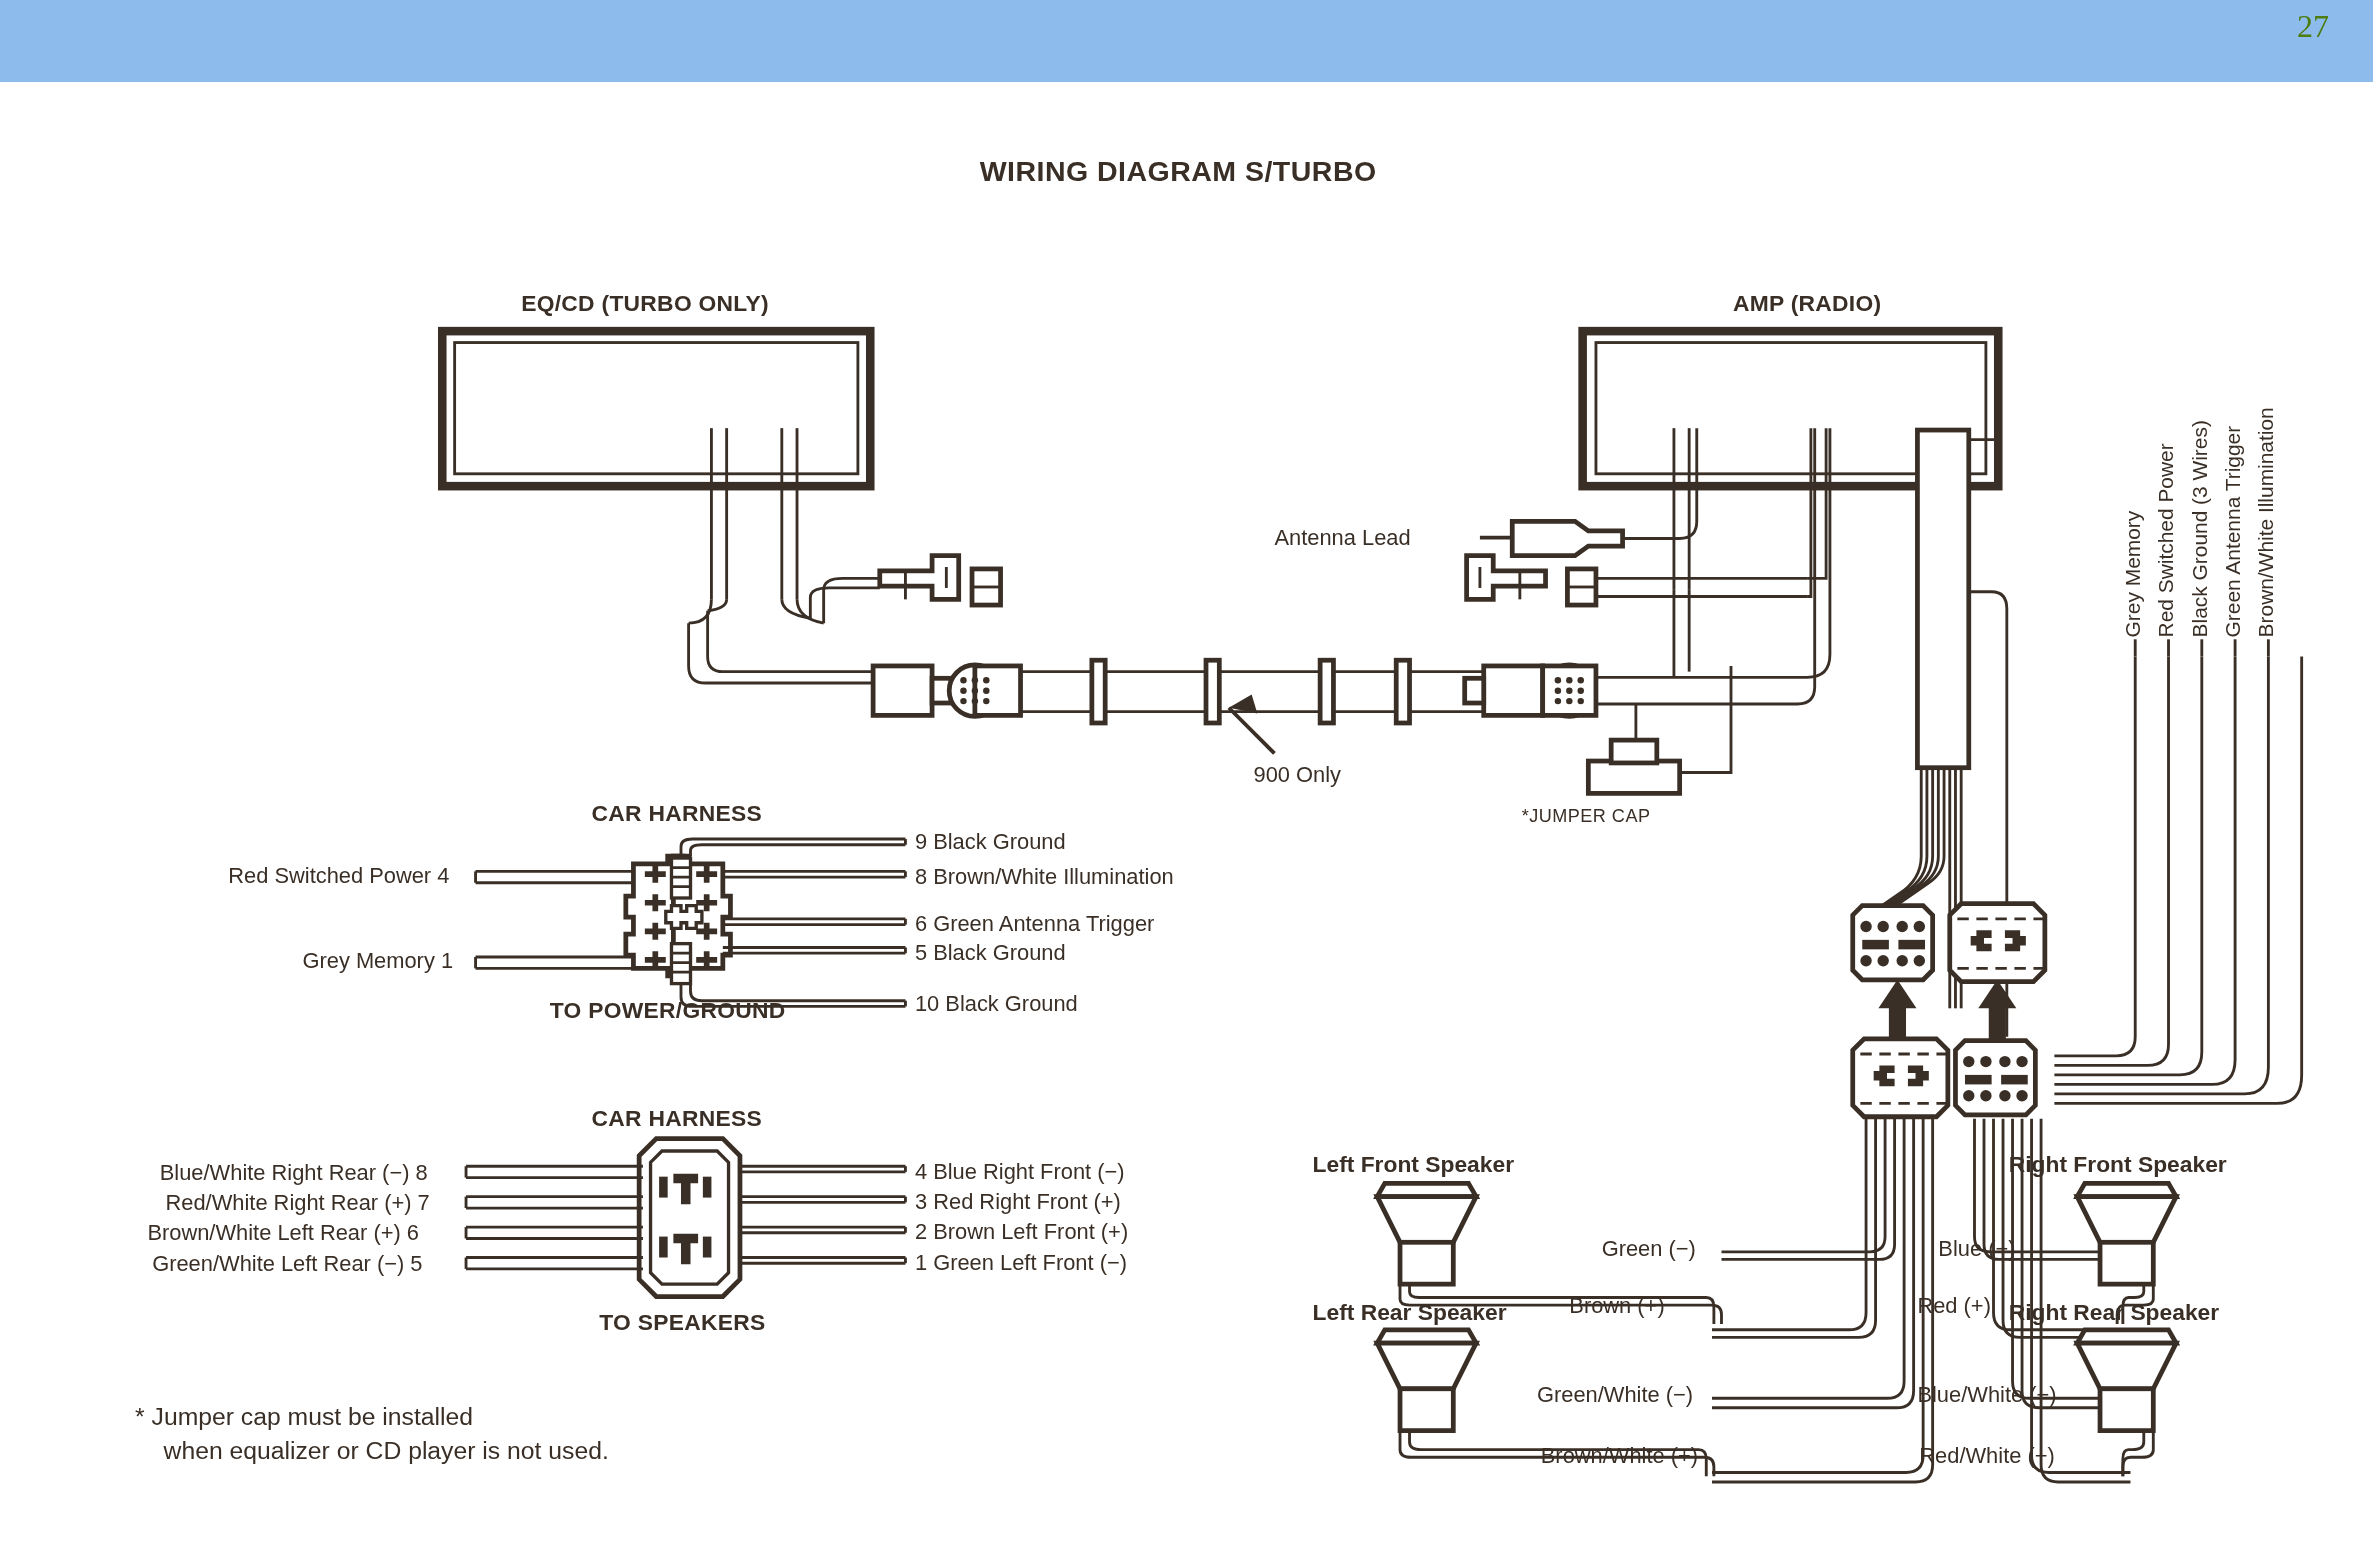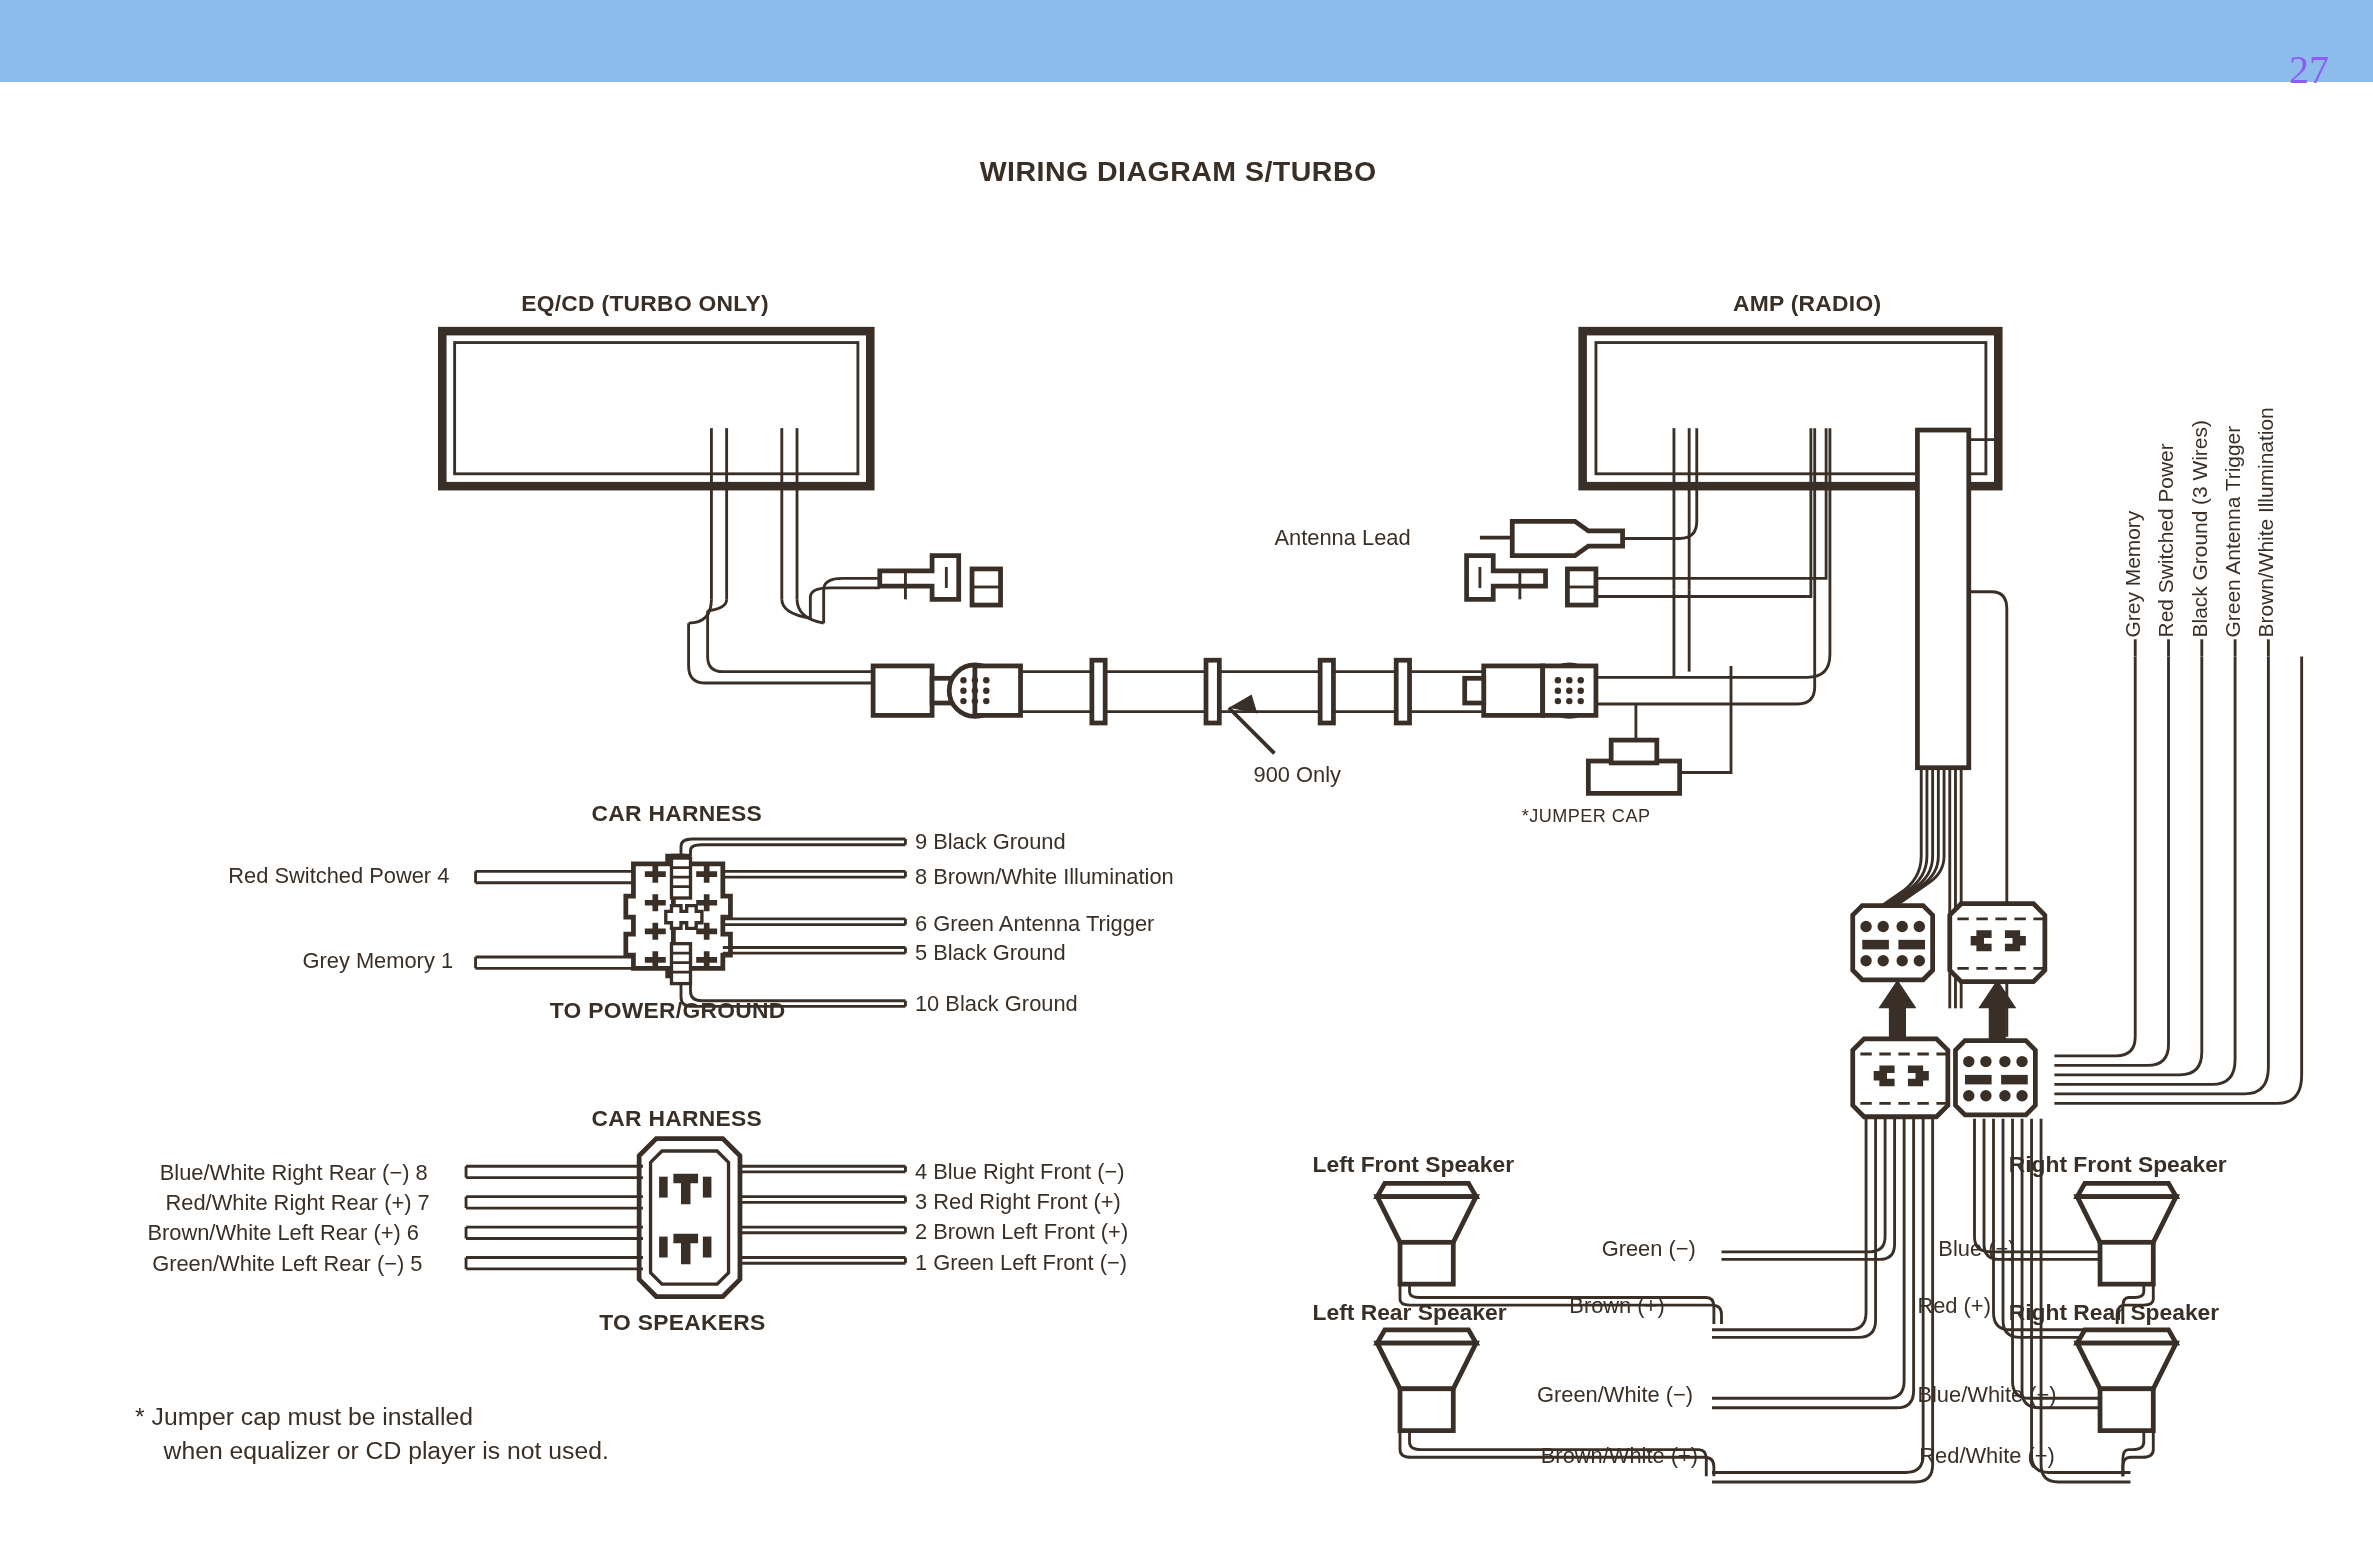--- a/index.html
+++ b/index.html
@@ -1,21 +1,21 @@
 <!DOCTYPE html>
 <html style="font-size:15px"><head>
 <meta charset="utf-8">
 <style>
   html,body{margin:0;padding:0;background:#fff;}
   body{width:2373px;height:1543px;position:relative;overflow:hidden;
        font-family:"Liberation Sans", sans-serif;color:#3a2f26;}
   #page{position:absolute;inset:0;width:2373px;height:1543px;background:#fff;}
   .band{position:absolute;left:0;top:0;width:2373px;height:82px;background:#8dbcec;}
-  .pageno{position:absolute;right:44px;top:7.6px;font-size:40px;font-weight:400;color:#8b5cf6;
-          font-family:"Liberation Serif", serif;margin-top:38px;}
+  .pageno{position:absolute;right:44px;top:7.6px;font-size:32px;font-weight:400;color:#4d7c0f;
+          font-family:"Liberation Serif", serif;}
   svg{position:absolute;left:0;top:0;width:2373px;height:1543px;}
   text{font-family:"Liberation Sans", sans-serif;fill:#3a2f26;}
   .ttl{font-size:30px;font-weight:bold;letter-spacing:0.5px;}
   .hd{font-size:24px;font-weight:bold;letter-spacing:0.3px;}
   .lb{font-size:23px;}
   .lbs{font-size:22px;}
   .spk{font-size:24px;font-weight:bold;}
   .note{font-size:26px;}
   .tiny{font-size:19px;letter-spacing:0.5px;}
   .ln{fill:none;stroke:#3a2f26;stroke-width:3;}

